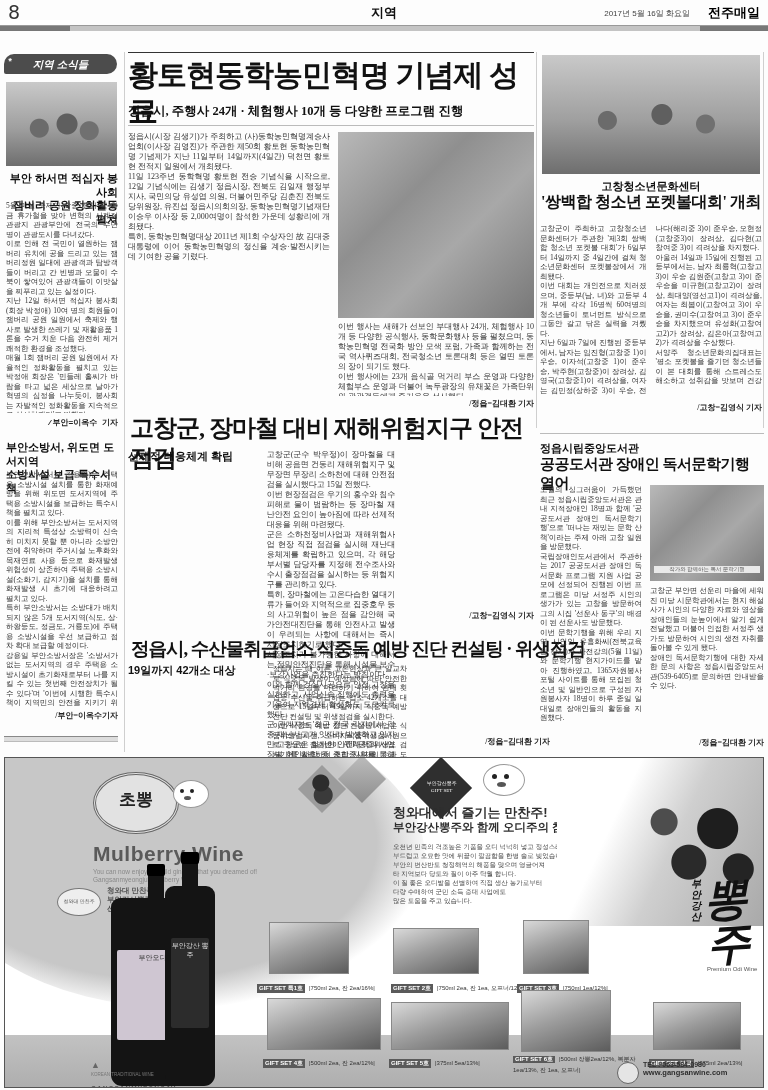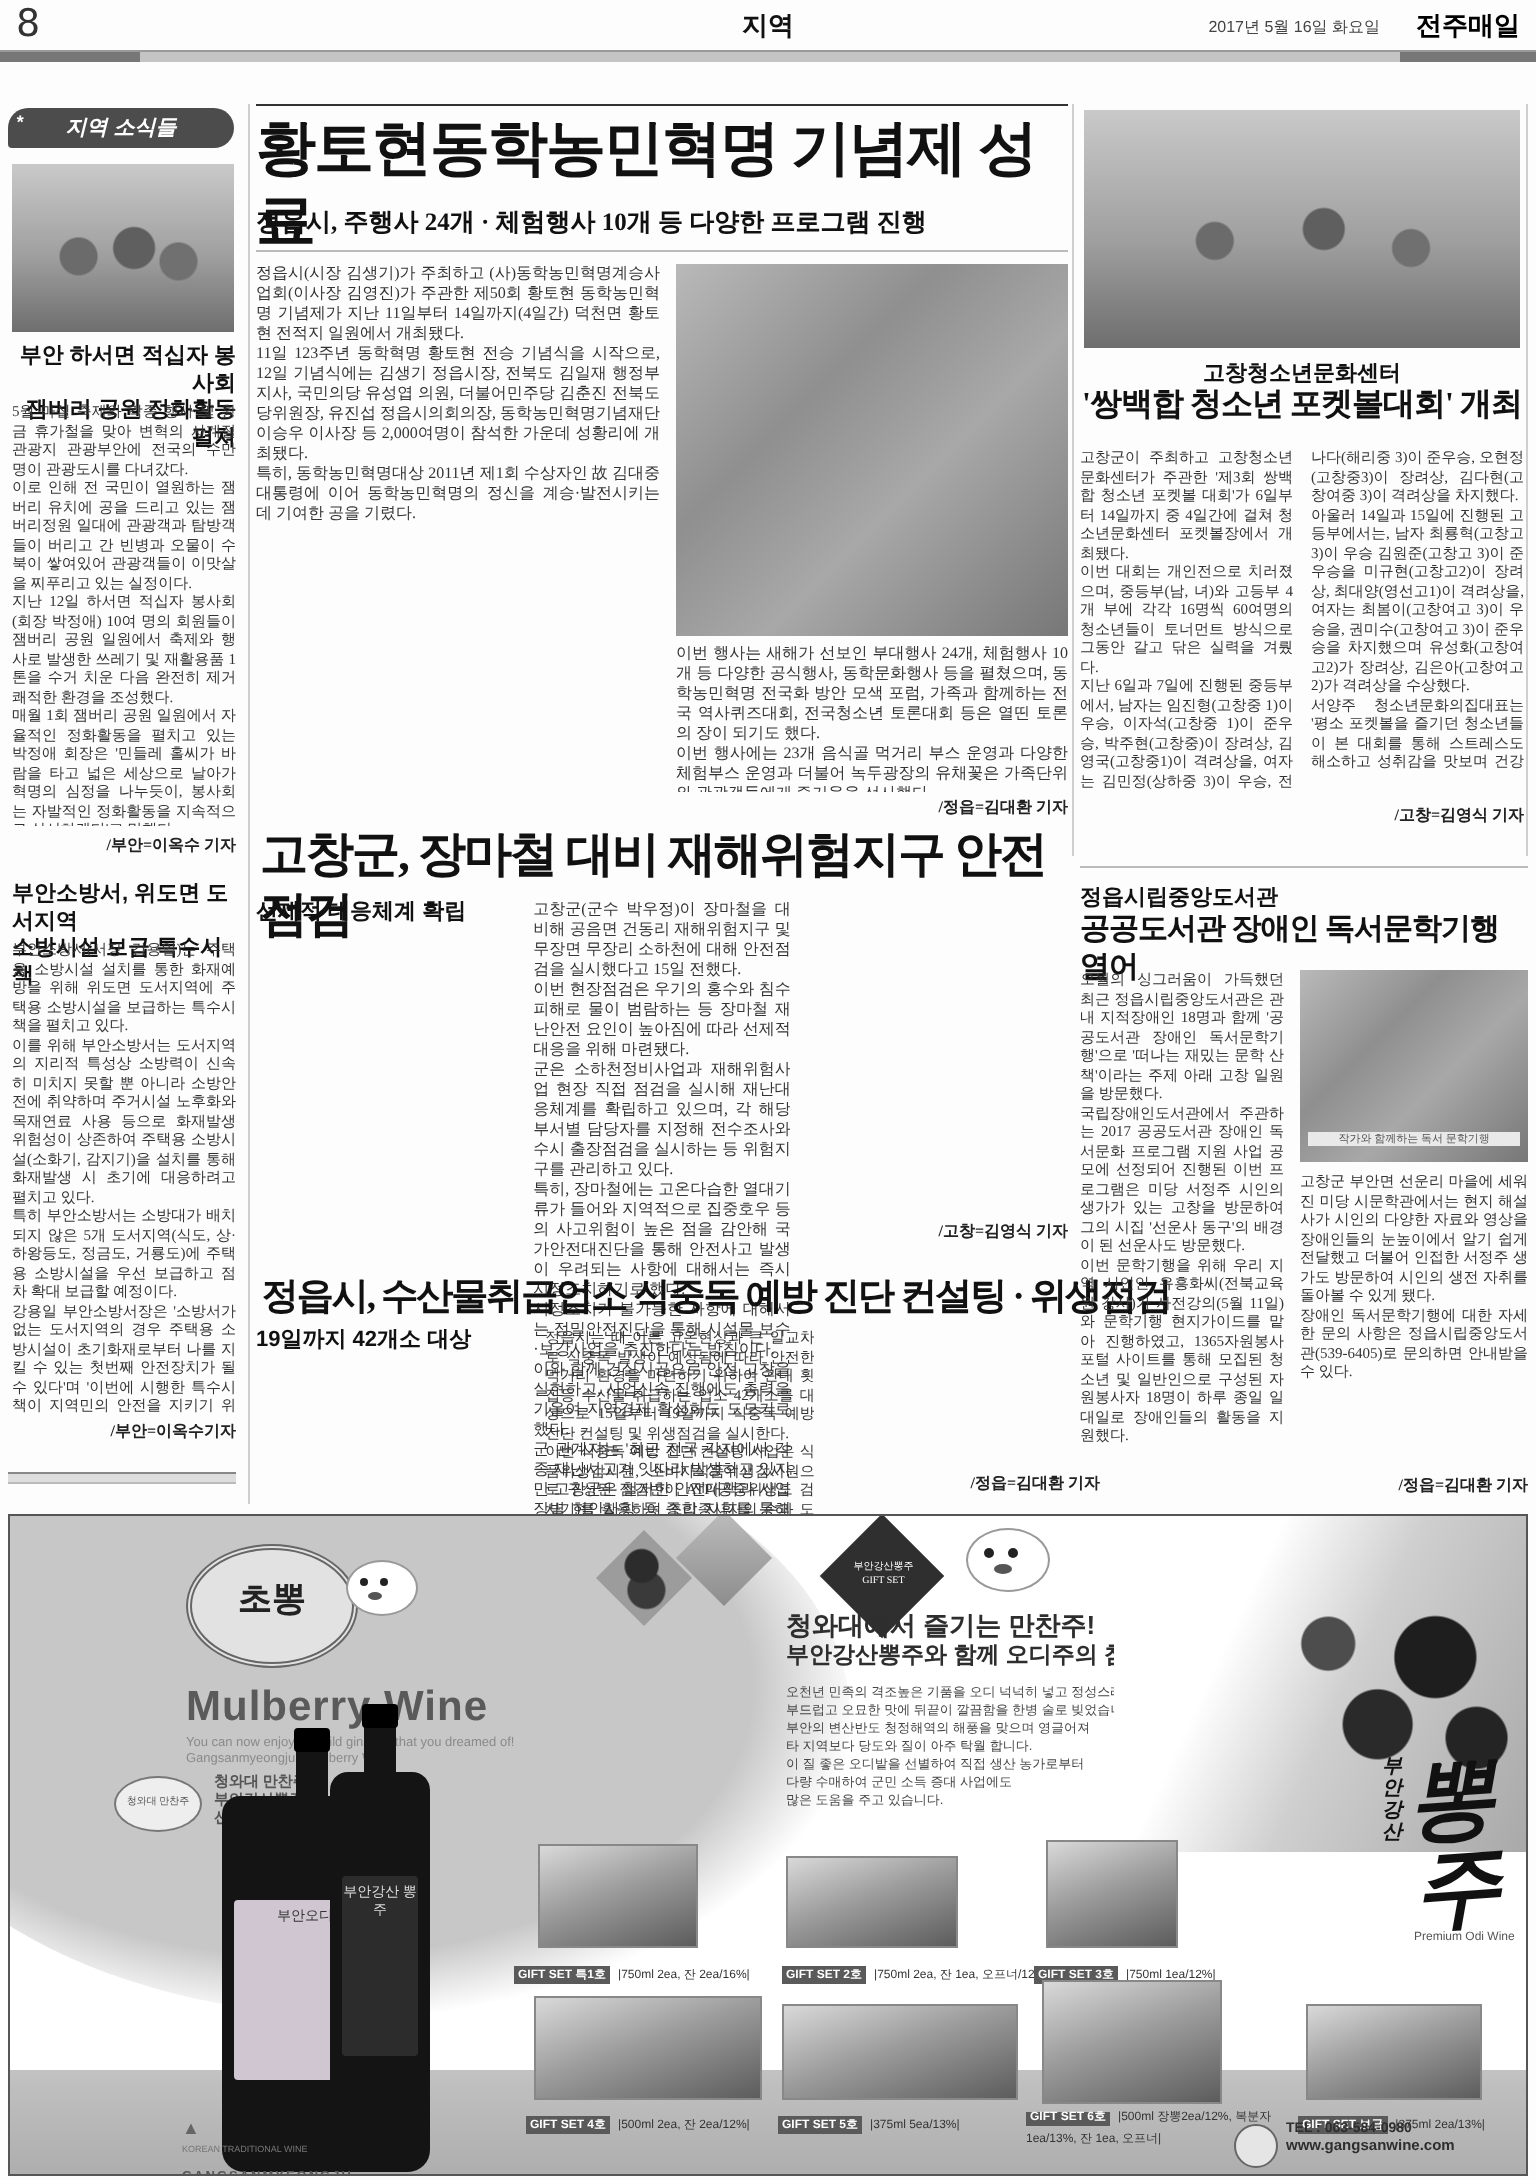--- a/index.html
+++ b/index.html
@@ -78,21 +78,21 @@
   <span class="abs" style="left:4px;top:-3px;color:#fff;font-size:9px;">*</span>
   <span>지역 소식들</span>
 </div>
 <div class="abs photo2" style="left:6px;top:82px;width:111px;height:84px;"></div>
 <div class="abs rail-title gothic prewrap" style="left:6px;top:172px;width:112px;text-align:right;">부안 하서면 적십자 봉사회
 잼버리 공원 정화활동 펼쳐</div>
 <div class="abs txt-sm prewrap" style="left:6px;top:201px;width:112px;height:212px;">5월 마실 축제와 각종 행사 및 황금 휴가철을 맞아 변혁의 사계절 관광지 관광부안에 전국의 수만 명이 관광도시를 다녀갔다.
 이로 인해 전 국민이 열원하는 잼버리 유치에 공을 드리고 있는 잼버리정원 일대에 관광객과 탐방객들이 버리고 간 빈병과 오물이 수북이 쌓여있어 관광객들이 이맛살을 찌푸리고 있는 실정이다.
 지난 12일 하서면 적십자 봉사회(회장 박정애) 10여 명의 회원들이 잼버리 공원 일원에서 축제와 행사로 발생한 쓰레기 및 재활용품 1톤을 수거 치운 다음 완전히 제거 쾌적한 환경을 조성했다.
 매월 1회 잼버리 공원 일원에서 자율적인 정화활동을 펼치고 있는 박정애 회장은 '민들레 홀씨가 바람을 타고 넓은 세상으로 날아가 혁명의 심정을 나누듯이, 봉사회는 자발적인 정화활동을 지속적으로 실시하겠다'고 말했다.</div>
-<div class="abs byline" style="left:6px;top:417px;width:112px;">/부안=이옥수 기자</div>
+<div class="abs byline" style="left:6px;top:417px;width:112px;font-family:Liberation Mono, monospace;">/부안=이옥수 기자</div>
 <div class="abs rail-title gothic prewrap" style="left:6px;top:441px;width:112px;">부안소방서, 위도면 도서지역
 소방시설 보급 특수시책</div>
 <div class="abs txt-sm prewrap" style="left:6px;top:470px;width:112px;height:238px;">부안소방서(서장 강용일)는 주택용 소방시설 설치를 통한 화재예방을 위해 위도면 도서지역에 주택용 소방시설을 보급하는 특수시책을 펼치고 있다.
 이를 위해 부안소방서는 도서지역의 지리적 특성상 소방력이 신속히 미치지 못할 뿐 아니라 소방안전에 취약하며 주거시설 노후화와 목재연료 사용 등으로 화재발생 위험성이 상존하여 주택용 소방시설(소화기, 감지기)을 설치를 통해 화재발생 시 초기에 대응하려고 펼치고 있다.
 특히 부안소방서는 소방대가 배치되지 않은 5개 도서지역(식도, 상·하왕등도, 정금도, 거룡도)에 주택용 소방시설을 우선 보급하고 점차 확대 보급할 예정이다.
 강용일 부안소방서장은 '소방서가 없는 도서지역의 경우 주택용 소방시설이 초기화재로부터 나를 지킬 수 있는 첫번째 안전장치가 될 수 있다'며 '이번에 시행한 특수시책이 지역민의 안전을 지키기 위해 큰 도움이 되기 바란다'고 전했다.</div>
 <div class="abs byline" style="left:6px;top:710px;width:112px;">/부안=이옥수기자</div>
 <div class="abs" style="left:4px;top:736px;width:114px;height:4px;border-top:1px solid #888;border-bottom:1px solid #bbb;background:#ddd;"></div>
 <div class="abs vline" style="left:124px;top:52px;height:700px;"></div>
 

